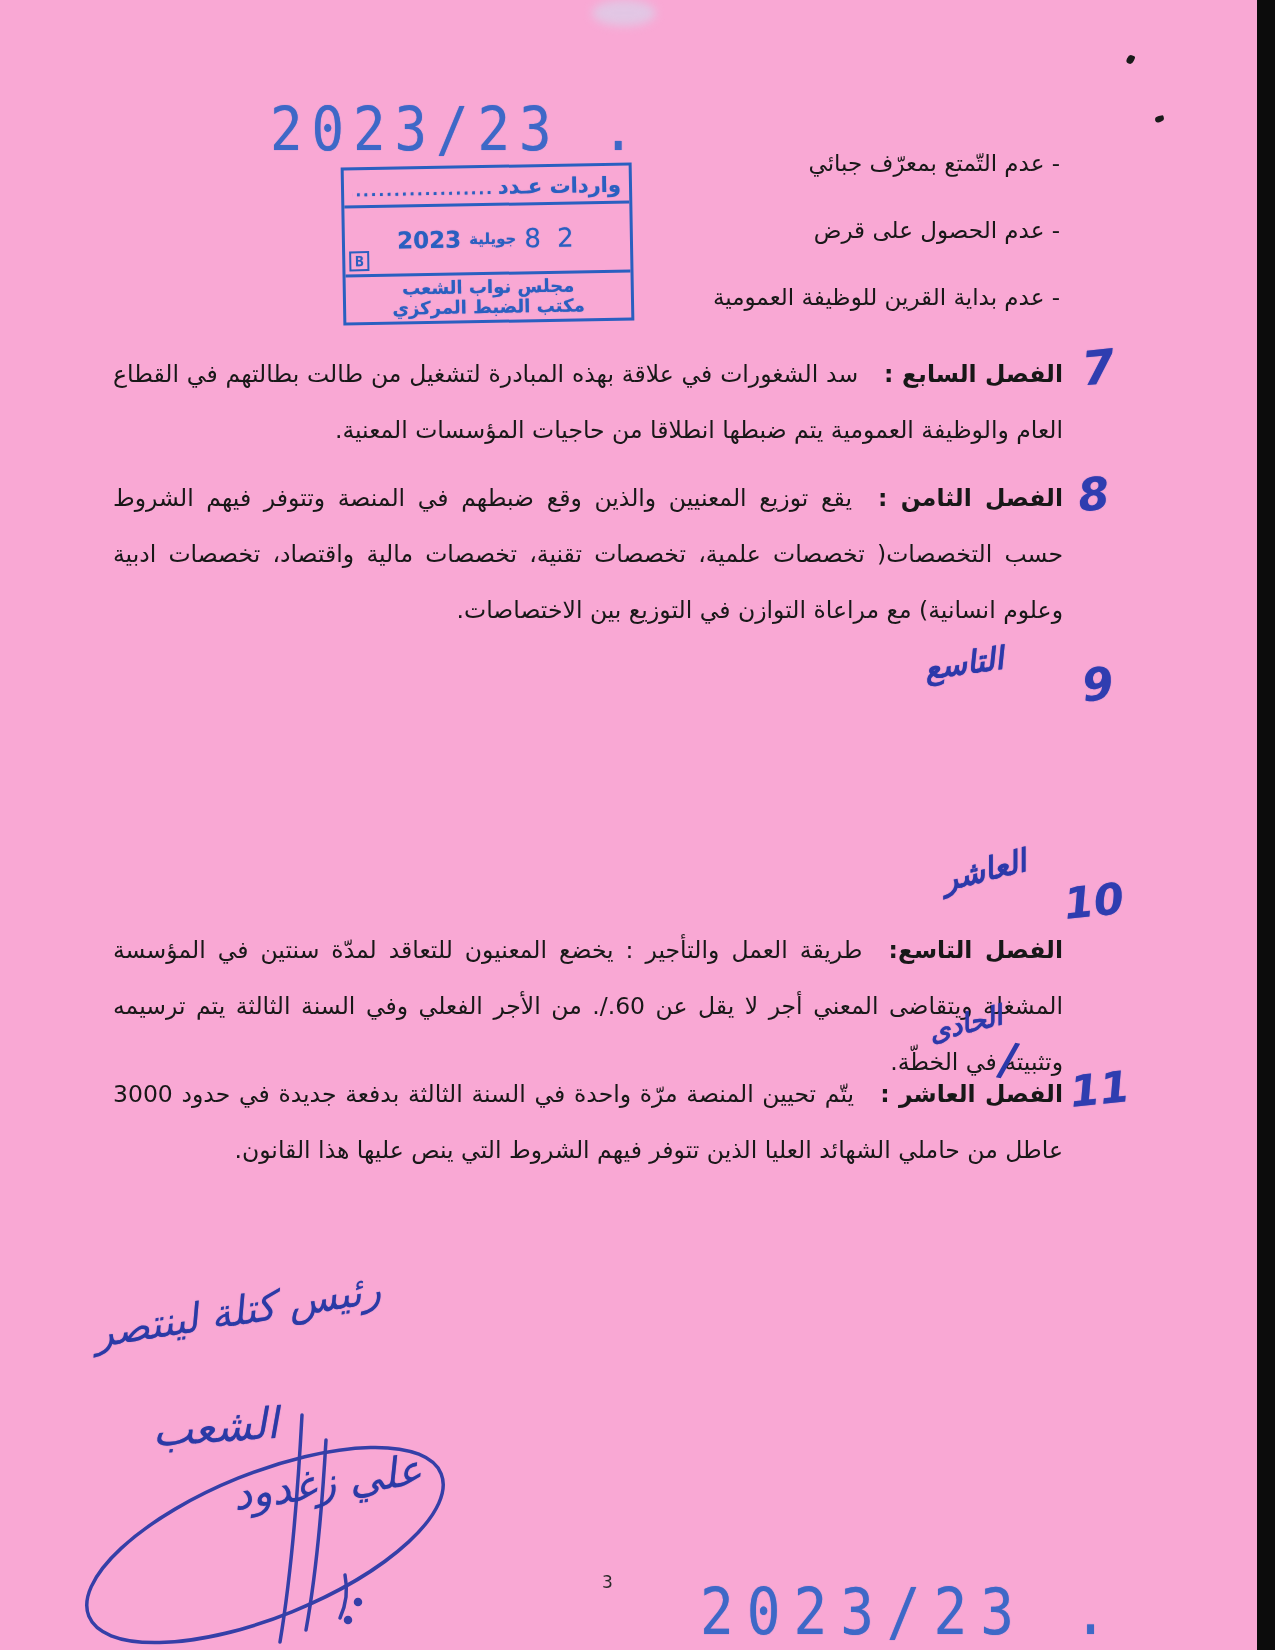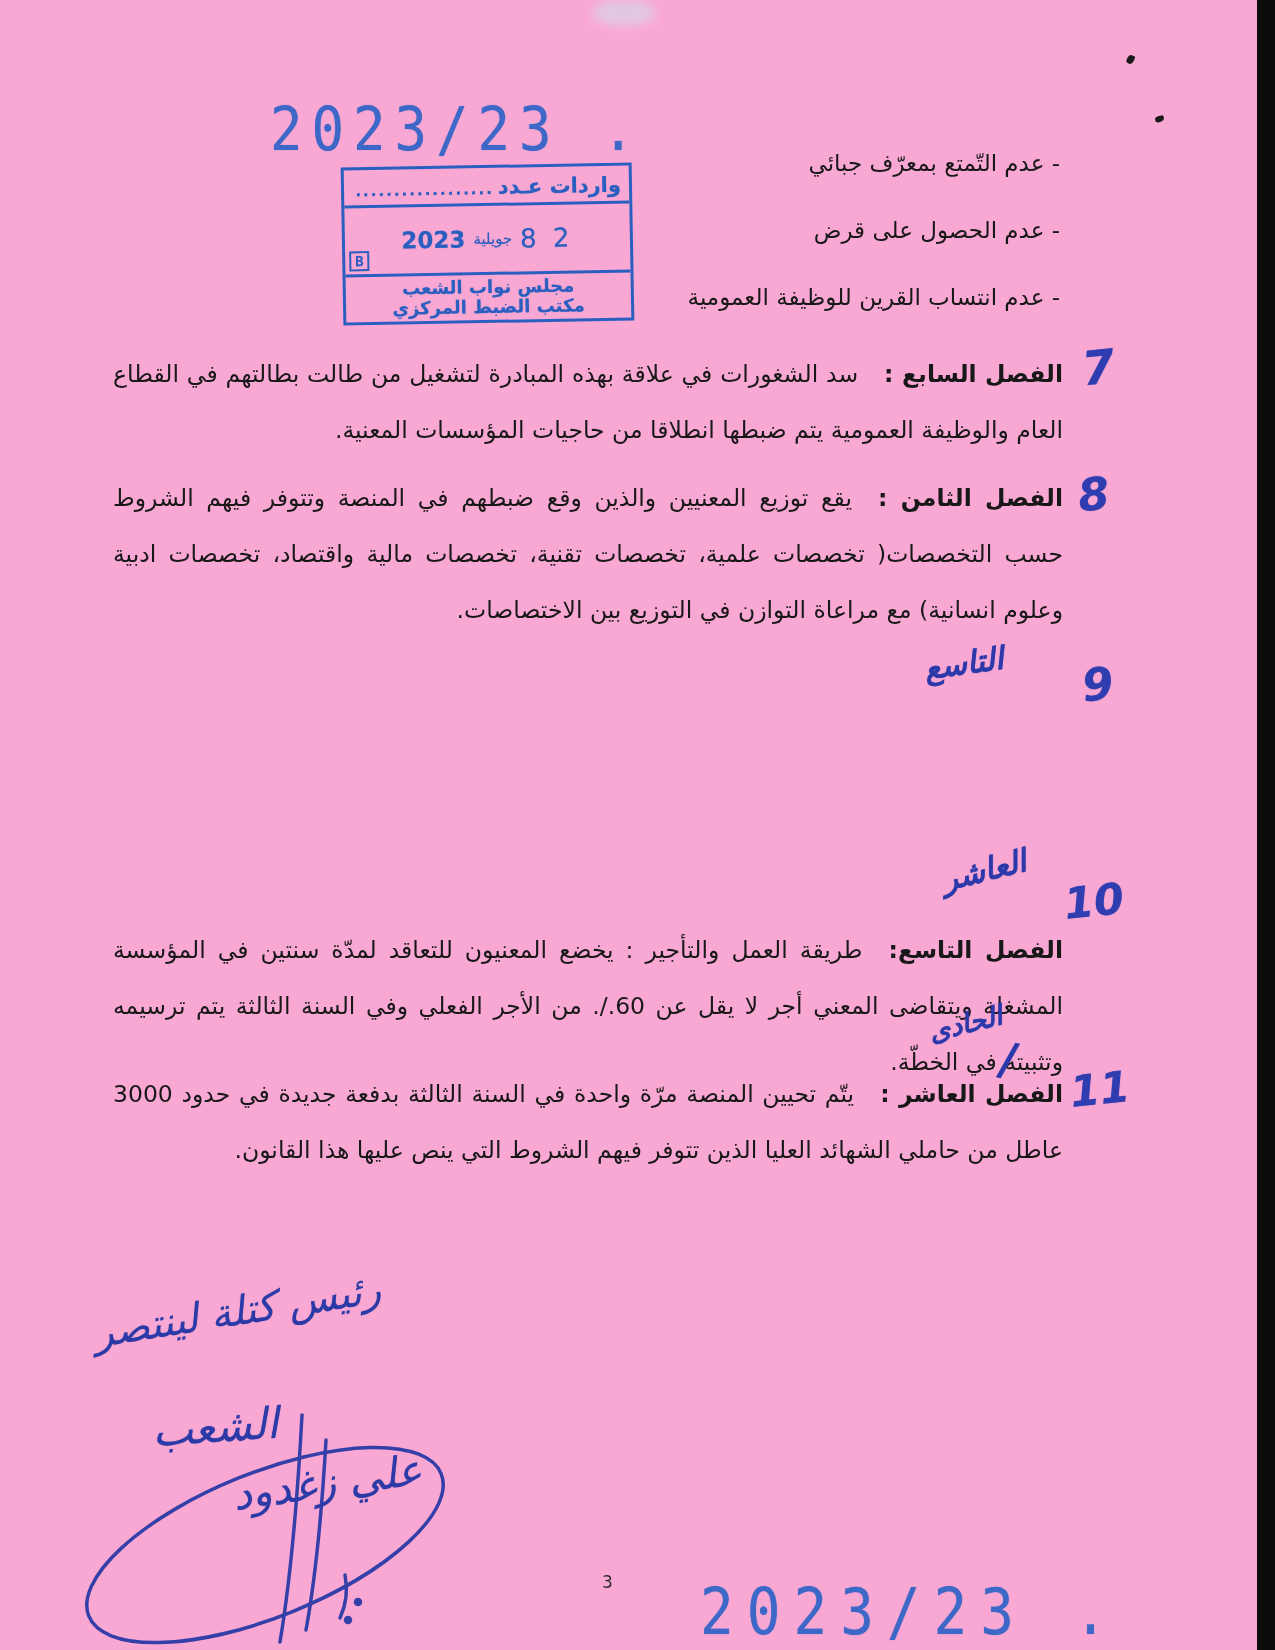--- a/index.html
+++ b/index.html
@@ -29,21 +29,21 @@
     position:absolute;left:342px;top:165px;width:291px;height:158px;box-sizing:border-box;
     border:3px solid #2a5fc0;color:#2a5fc0;transform:rotate(-1deg);
     display:flex;flex-direction:column;direction:rtl;
     text-shadow:0 0 1px rgba(42,95,192,.6);
   }
   .stamp-row1{border-bottom:3px solid #2a5fc0;font-weight:bold;font-size:21px;
               padding:7px 8px 4px;display:flex;align-items:baseline;gap:4px;}
   .stamp-row1 .dots{font-size:15px;letter-spacing:2px;overflow:hidden;white-space:nowrap;flex:1;}
   .stamp-row2{position:relative;flex:1;display:flex;align-items:center;justify-content:center;gap:8px;}
   .stamp-row2 .day{font-size:26px;font-weight:normal;letter-spacing:4px;}
-  .stamp-row2 .month{font-size:15px;font-weight:normal;text-align:center;}
+  .stamp-row2 .month{font-size:15px;font-weight:bold;text-align:center;}
   .stamp-row2 .year{font-size:23px;font-weight:bold;}
   .stamp-b{position:absolute;left:4px;bottom:3px;border:2px solid #2a5fc0;font-size:14px;
            font-weight:bold;padding:0 4px;font-family:"DejaVu Sans Mono",monospace;}
   .stamp-row3{border-top:3px solid #2a5fc0;font-weight:bold;font-size:18px;line-height:20px;
               text-align:center;padding:2px 0 3px;}
 
   
   .conditions{position:absolute;right:215px;top:150px;width:420px;direction:rtl;
               font-size:23px;color:#181818;}
   .conditions .cond{margin-bottom:41px;white-space:nowrap;}
@@ -91,21 +91,21 @@
     </div>
     <div class="stamp-row3">
       <div>مجلس نواب الشعب</div>
       <div>مكتب الضبط المركزي</div>
     </div>
   </div>
 
   <div class="conditions">
     <div class="cond">- عدم التّمتع بمعرّف جبائي</div>
     <div class="cond">- عدم الحصول على قرض</div>
-    <div class="cond">- عدم انتساب القرين للوظيفة العمومية</div>
+    <div class="cond">- عدم بداية القرين للوظيفة العمومية</div>
   </div>
 
   <div class="article" style="top:346px">
     <b>الفصل السابع :</b><span>سد الشغورات في علاقة بهذه المبادرة لتشغيل من طالت بطالتهم في القطاع العام والوظيفة العمومية يتم ضبطها انطلاقا من حاجيات المؤسسات المعنية.</span>
   </div>
   <div class="article" style="top:470px">
     <b>الفصل الثامن :</b><span>يقع توزيع المعنيين والذين وقع ضبطهم في المنصة وتتوفر فيهم الشروط حسب التخصصات( تخصصات علمية، تخصصات تقنية، تخصصات مالية واقتصاد، تخصصات ادبية وعلوم انسانية) مع مراعاة التوازن في التوزيع بين الاختصاصات.</span>
   </div>
   <div class="article" style="top:922px">
     <b>الفصل التاسع:</b><span>طريقة العمل والتأجير : يخضع المعنيون للتعاقد لمدّة سنتين في المؤسسة المشغلة ويتقاضى المعني أجر لا يقل عن 60./. من الأجر الفعلي وفي السنة الثالثة يتم ترسيمه وتثبيته في الخطّة.</span>

